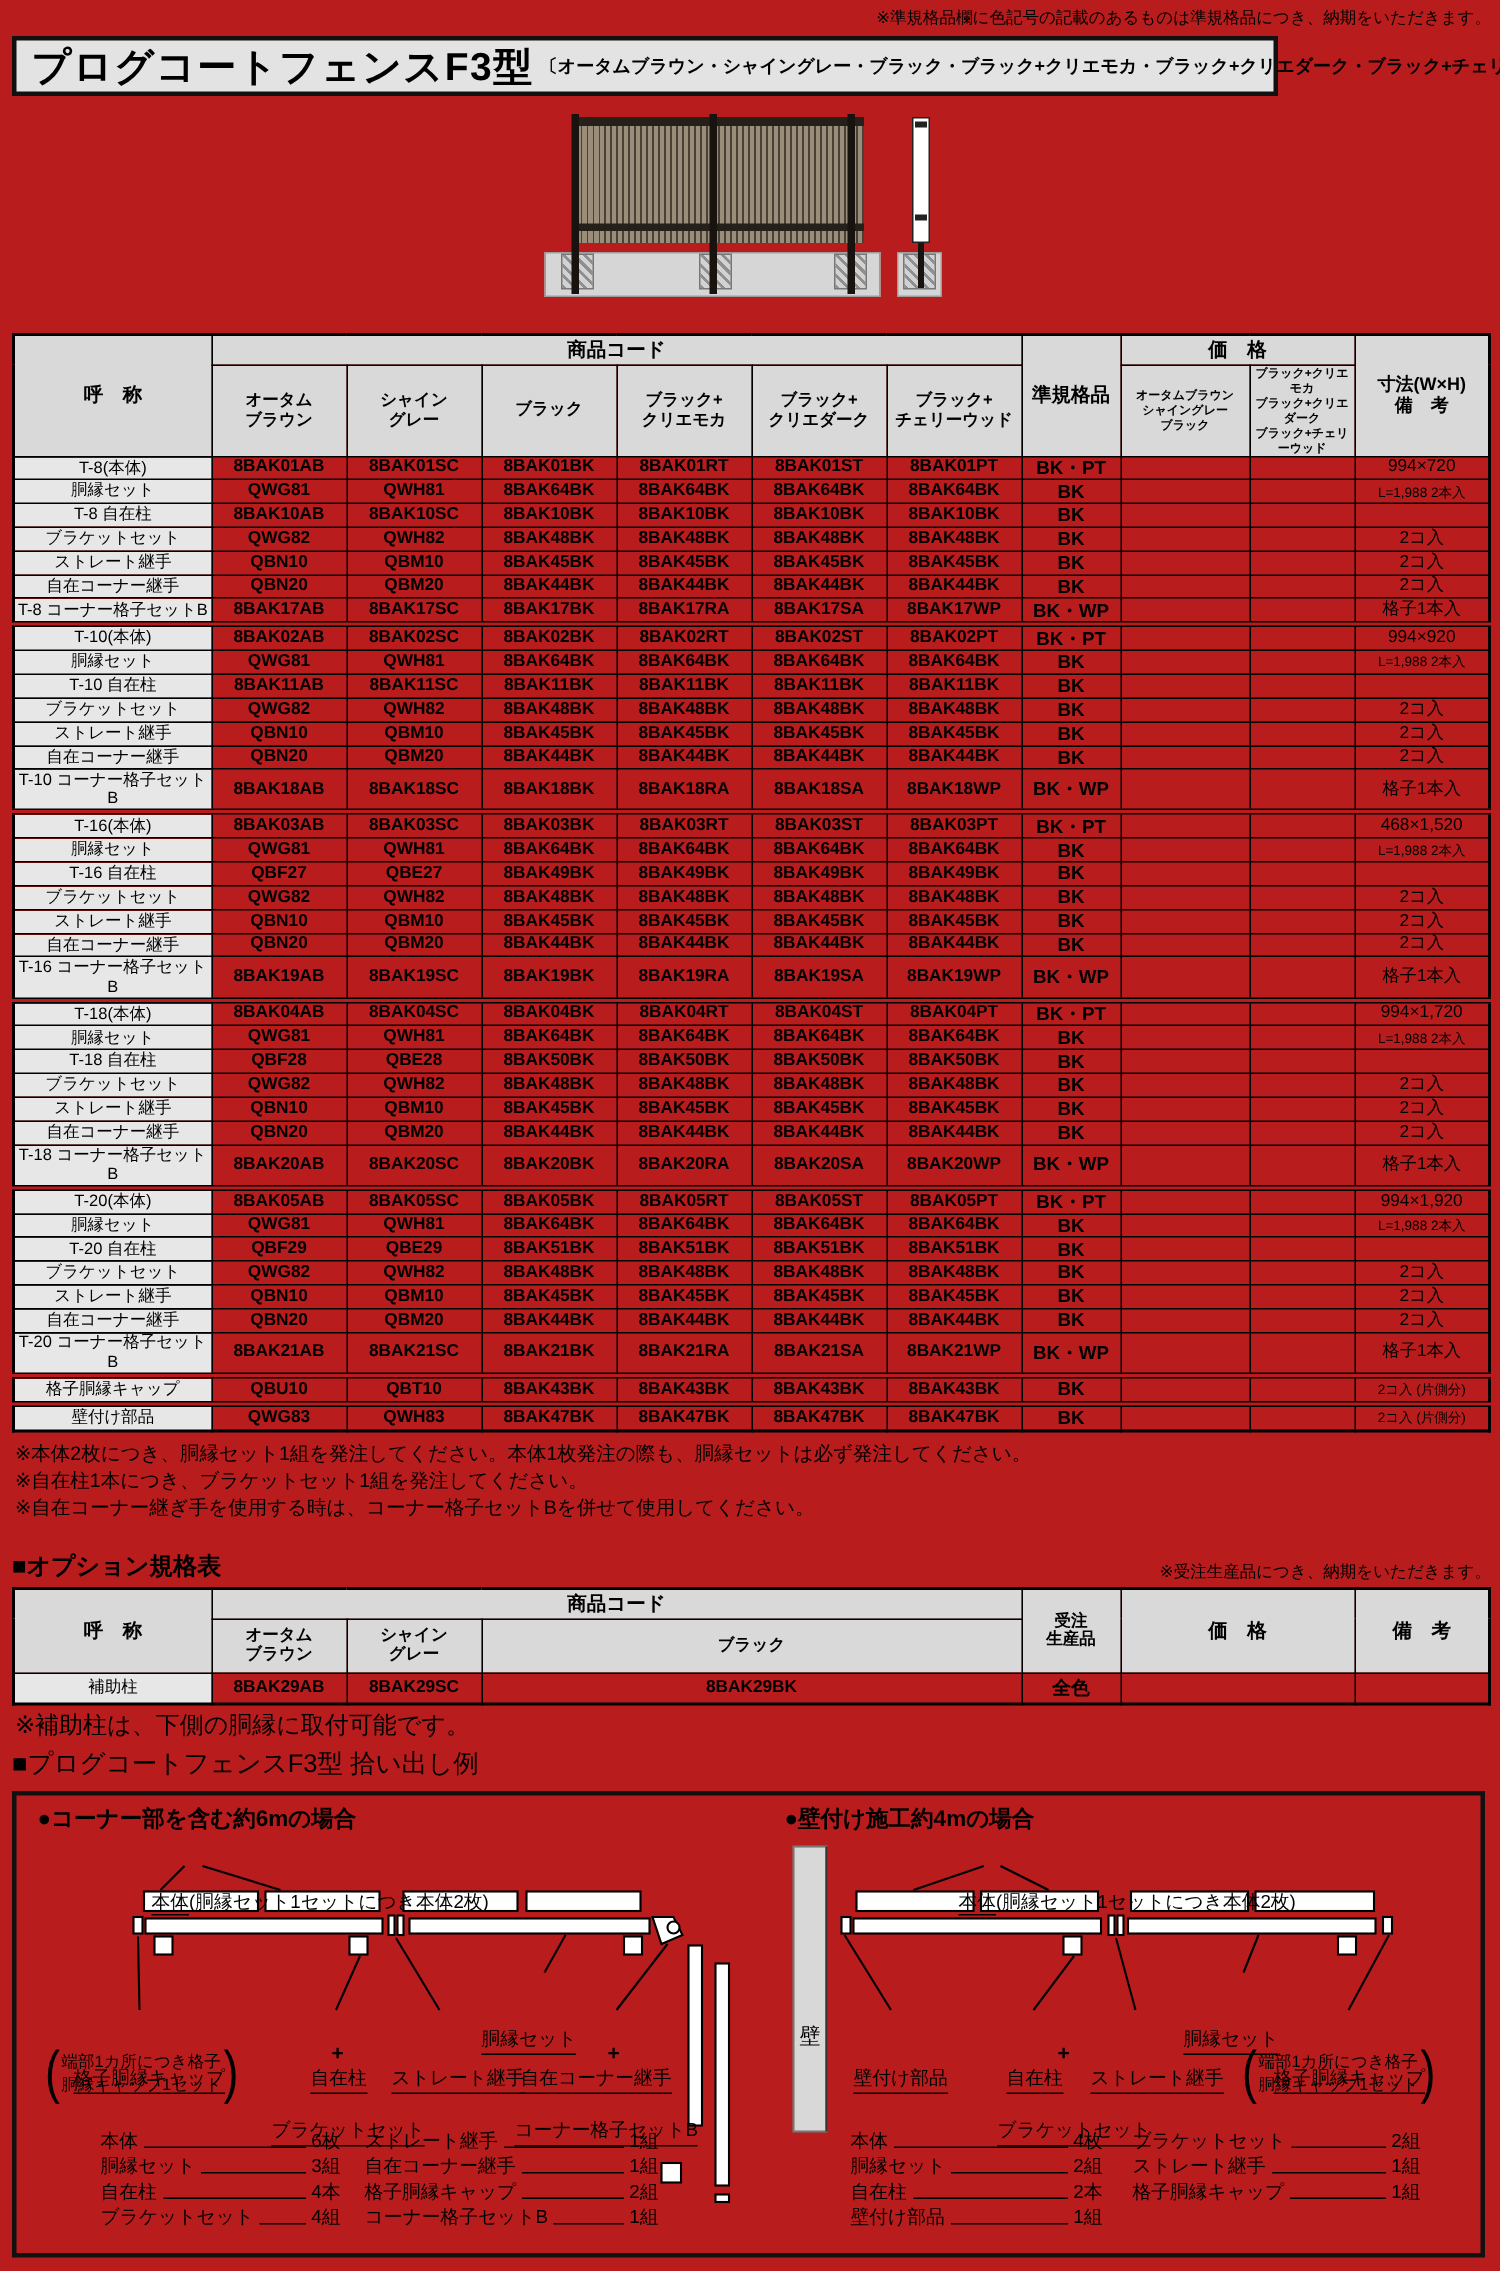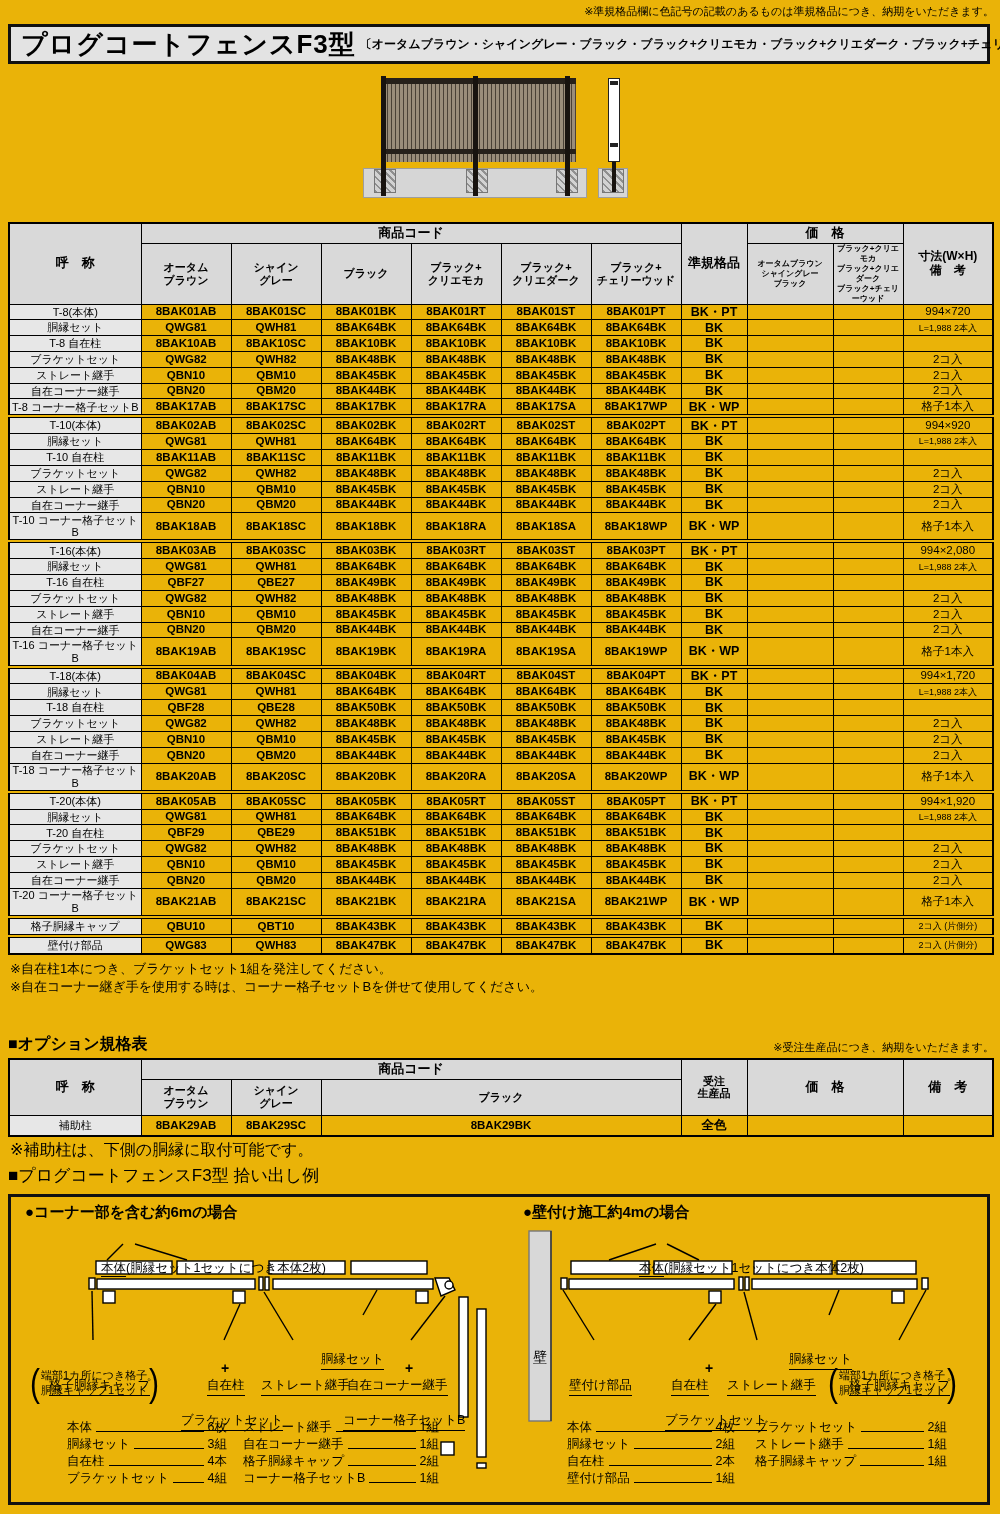--- a/index.html
+++ b/index.html
@@ -1,24 +1,24 @@
 <!DOCTYPE html>
 <html><head>
 <meta charset="utf-8">
 <style>
   html,body{margin:0;padding:0;background:#fff;}
   body{width:1000px;height:1514px;font-family:"Liberation Sans","DejaVu Sans",sans-serif;color:#000;}
-  .page{position:relative;width:1000px;height:1514px;overflow:hidden;background:#eab308;}
+  .page{position:relative;width:1000px;height:1514px;overflow:hidden;background:#b91c1c;}
   .pre{white-space:pre-line;}
 
   
   .top-note{position:absolute;top:4px;right:6px;font-size:11px;letter-spacing:0;}
 
   
-  .title-bar{position:absolute;top:24px;left:8px;width:982px;height:40px;background:#e3e3e3;
+  .title-bar{position:absolute;top:24px;left:8px;width:844px;height:40px;background:#e3e3e3;
     border:3px solid #111;box-sizing:border-box;display:flex;align-items:center;padding-left:10px;}
   .title-main{font-size:26px;font-weight:bold;letter-spacing:1px;white-space:nowrap;}
   .title-colors{font-size:12px;font-weight:bold;margin-left:4px;white-space:nowrap;}
 
   
   .fence{position:absolute;top:66px;left:0;width:1000px;height:152px;}
   .fence *{position:absolute;box-sizing:border-box;}
   .ground{background:#d6d6d6;border:1px solid #9e9e9e;}
   .footing{background:repeating-linear-gradient(45deg,#8f8f8f 0 2px,#d2d2d2 2px 5px);border:1px solid #777;}
   .fpanel{left:383px;top:12px;width:193px;height:84px;
@@ -345,21 +345,21 @@
           <td class="name-cell">T-16(本体)</td>
           <td class="code-cell">8BAK03AB</td>
           <td class="code-cell">8BAK03SC</td>
           <td class="code-cell">8BAK03BK</td>
           <td class="code-cell">8BAK03RT</td>
           <td class="code-cell">8BAK03ST</td>
           <td class="code-cell">8BAK03PT</td>
           <td class="std-cell">BK・PT</td>
           <td class="price-cell"></td>
           <td class="price-cell"></td>
-          <td class="note-cell">994×2,080</td>
+          <td class="note-cell">468×1,520</td>
         </tr>
         <tr>
           <td class="name-cell">胴縁セット</td>
           <td class="code-cell">QWG81</td>
           <td class="code-cell">QWH81</td>
           <td class="code-cell">8BAK64BK</td>
           <td class="code-cell">8BAK64BK</td>
           <td class="code-cell">8BAK64BK</td>
           <td class="code-cell">8BAK64BK</td>
           <td class="std-cell">BK</td>
@@ -637,20 +637,21 @@
           <td class="code-cell">8BAK47BK</td>
           <td class="std-cell">BK</td>
           <td class="price-cell"></td>
           <td class="price-cell"></td>
           <td class="note-cell small">2コ入 (片側分)</td>
         </tr>
       </tbody>
   </table>
 
   <div class="footnotes">
+    <div>※本体2枚につき、胴縁セット1組を発注してください。本体1枚発注の際も、胴縁セットは必ず発注してください。</div>
     <div>※自在柱1本につき、ブラケットセット1組を発注してください。</div>
     <div>※自在コーナー継ぎ手を使用する時は、コーナー格子セットBを併せて使用してください。</div>
   </div>
 
   <div class="opt-title">■オプション規格表</div>
   <div class="opt-note">※受注生産品につき、納期をいただきます。</div>
   <table class="option-table">
     <colgroup>
       <col style="width:132px">
         <col style="width:90px">

